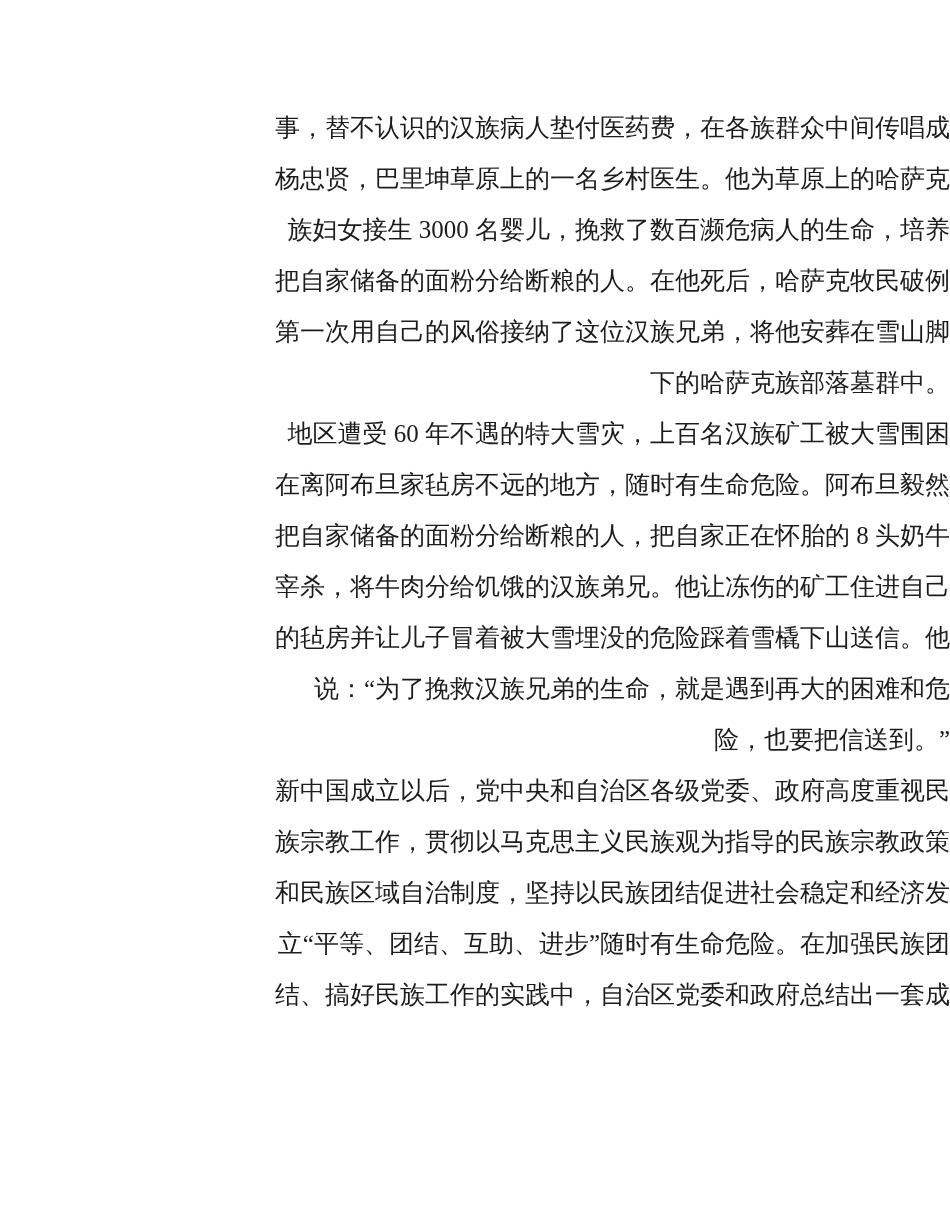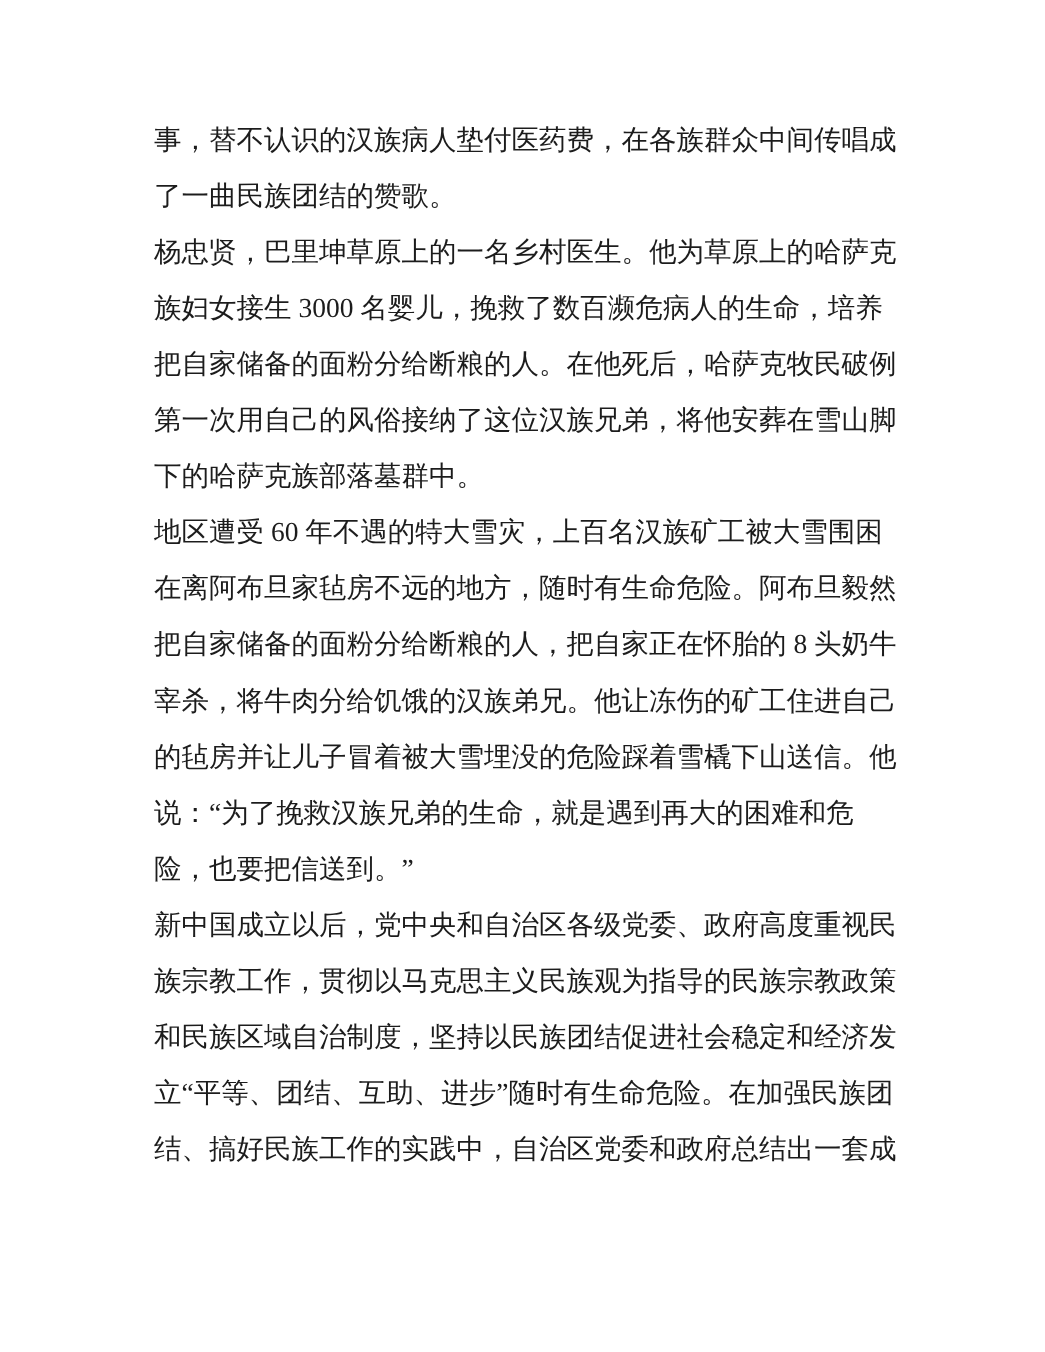--- a/index.html
+++ b/index.html
@@ -11,40 +11,40 @@
     height: 1229px;
     background: #ffffff;
     overflow: hidden;
   }
   .page {
     box-sizing: border-box;
     width: 950px;
     height: 1229px;
     padding: 102px 0 0 140px;
     background: #ffffff;
+    text-align: right;
   }
   .textblock {
     font-family: "Liberation Serif", "DejaVu Serif", serif;
     font-size: 25px;
     line-height: 51px;
     color: #1c1c1c;
     letter-spacing: 0px;
   }
   .line {
     white-space: nowrap;
     height: 51px;
   }
 </style>
 </head>
 <body>
 
 <div class="page">
   <div class="textblock">
     <div class="line">事，替不认识的汉族病人垫付医药费，在各族群众中间传唱成</div>
-    <div class="line">了一曲民族团结的赞歌。</div>
     <div class="line">杨忠贤，巴里坤草原上的一名乡村医生。他为草原上的哈萨克</div>
     <div class="line">族妇女接生 3000 名婴儿，挽救了数百濒危病人的生命，培养</div>
     <div class="line">把自家储备的面粉分给断粮的人。在他死后，哈萨克牧民破例</div>
     <div class="line">第一次用自己的风俗接纳了这位汉族兄弟，将他安葬在雪山脚</div>
     <div class="line">下的哈萨克族部落墓群中。</div>
     <div class="line">地区遭受 60 年不遇的特大雪灾，上百名汉族矿工被大雪围困</div>
     <div class="line">在离阿布旦家毡房不远的地方，随时有生命危险。阿布旦毅然</div>
     <div class="line">把自家储备的面粉分给断粮的人，把自家正在怀胎的 8 头奶牛</div>
     <div class="line">宰杀，将牛肉分给饥饿的汉族弟兄。他让冻伤的矿工住进自己</div>
     <div class="line">的毡房并让儿子冒着被大雪埋没的危险踩着雪橇下山送信。他</div>

